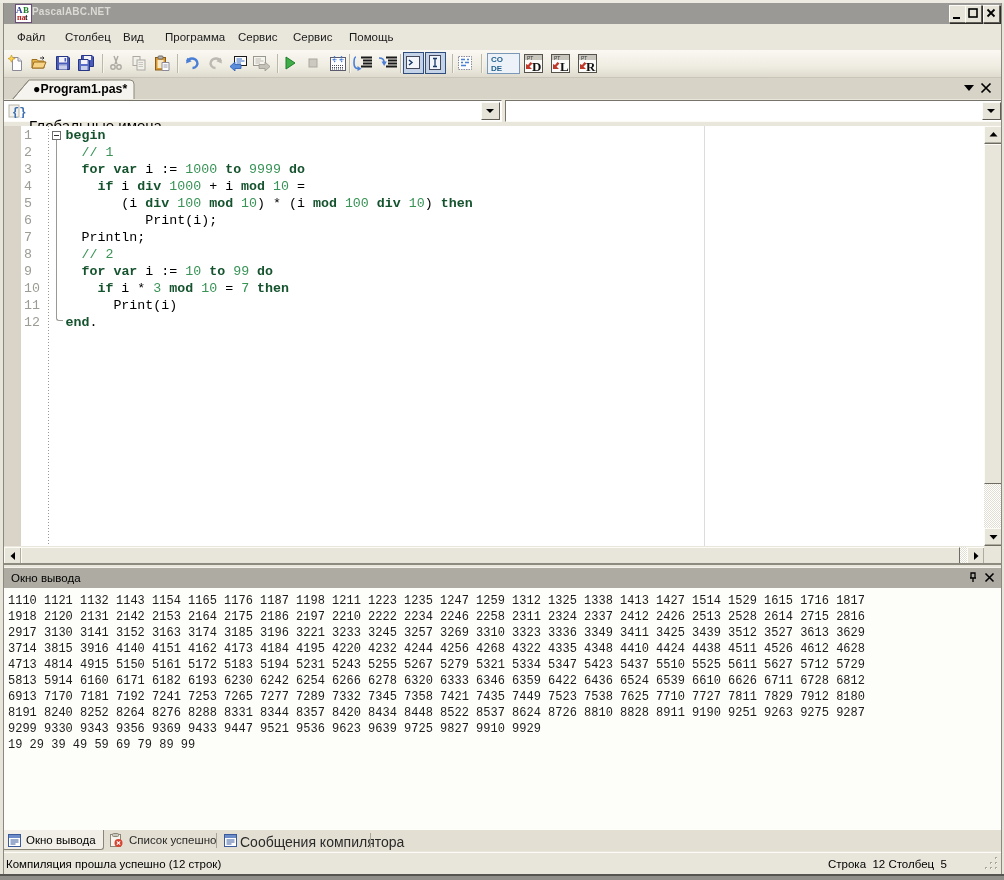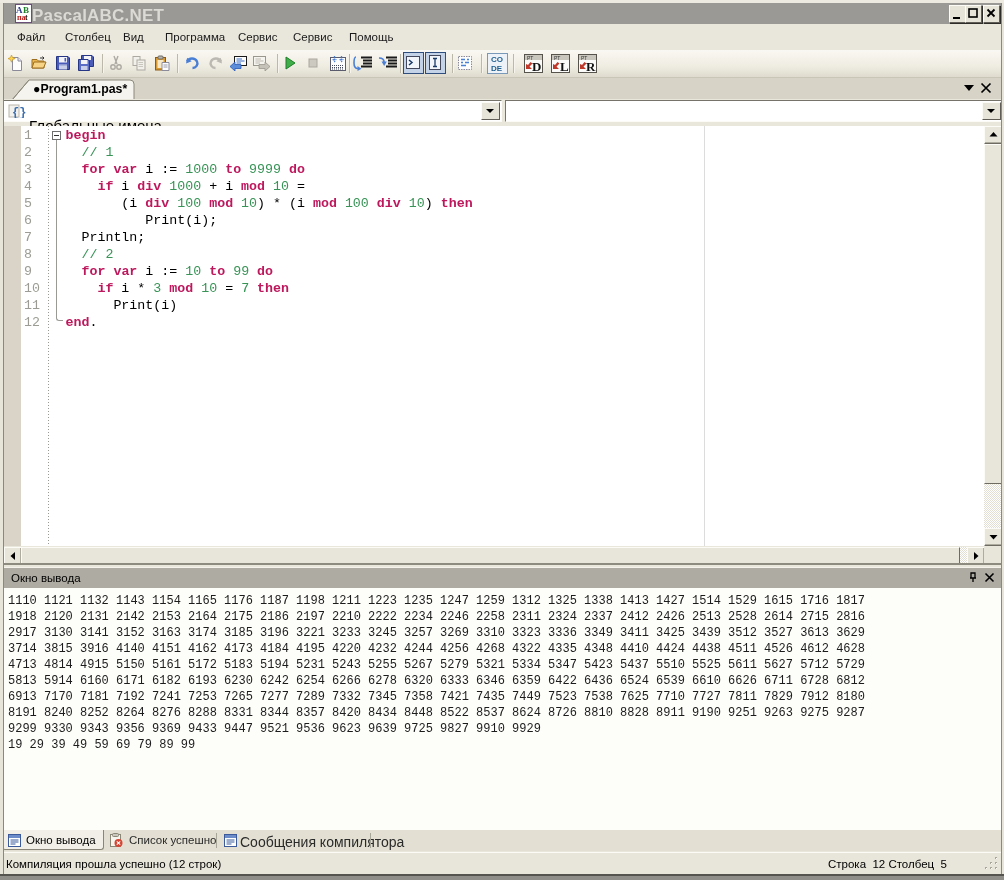--- a/index.html
+++ b/index.html
@@ -4,21 +4,21 @@
 <style>
   html,body{margin:0;padding:0}
   body{width:1004px;height:880px;overflow:hidden;font-family:"Liberation Sans",sans-serif}
   #win{position:absolute;left:0;top:0;width:1004px;height:880px;background:#E9E6DB}
   .abs{position:absolute}
   .mono{font-family:"Liberation Mono",monospace}
   pre{margin:0}
   
   #topedge{left:0;top:0;width:1004px;height:3px;background:#EDEBE1}
   #title{left:3px;top:3px;width:998px;height:21px;background:#9A9995}
-  #titletext{left:32px;top:6px;font-size:17px;font-weight:bold;color:#DCDAD4;letter-spacing:0.2px}
+  #titletext{left:32px;top:6px;font-size:10px;font-weight:bold;color:#DCDAD4;letter-spacing:0.2px}
   .wbtn{position:absolute;top:5px;width:15px;height:16px;background:#E6E3D8;border-top:1px solid #FCFBF6;border-left:1px solid #FCFBF6;border-right:1px solid #5F5D55;border-bottom:1px solid #5F5D55;box-shadow:1px 1px 0 #2E2D29}
   .wbtn svg{position:absolute;left:0;top:0}
   
   #menubar{left:3px;top:24px;width:998px;height:26px;background:#E9E6DB}
   .mi{position:absolute;top:31px;font-size:11.5px;color:#1A1A1A}
   
   #toolbar{left:3px;top:50px;width:998px;height:27px;background:linear-gradient(#FAF8F2,#EFECE2 60%,#DFDBCE);border-bottom:1px solid #C9C5B7}
   .tsep{position:absolute;top:4px;width:1px;height:19px;background:#BCB8AA;border-right:1px solid #F6F4EC}
   .tbi{position:absolute;top:55px;width:16px;height:16px}
   
@@ -29,21 +29,21 @@
   .combo{position:absolute;top:100px;height:20px;background:#fff;border-top:1px solid #76736A;border-left:1px solid #76736A;border-bottom:1px solid #FCFBF6;border-right:1px solid #FCFBF6}
   .cbtn{position:absolute;top:1px;width:17px;height:16px;background:#E6E3D8;border-top:1px solid #FCFBF6;border-left:1px solid #FCFBF6;border-right:1px solid #5F5D55;border-bottom:1px solid #5F5D55}
   .arr-dn{position:absolute;left:4px;top:6px;width:0;height:0;border-left:4px solid transparent;border-right:4px solid transparent;border-top:4px solid #000}
   
   #editor{left:3px;top:126px;width:981px;height:420px;background:#fff;overflow:hidden}
   #bookmarkstrip{left:4px;top:126px;width:17px;height:420px;background:#DAD4C8}
   #gutterline{left:48px;top:126px;width:1px;height:420px;background-image:linear-gradient(#9a9a94 1px,transparent 1px);background-size:1px 3px}
   #marginline{left:704px;top:126px;width:1px;height:420px;background:#DCDCDC}
   #linenums{left:24px;top:127px;font-size:13.3px;line-height:17px;color:#9C9C94;white-space:pre}
   #code{left:65.5px;top:127px;font-size:13.3px;line-height:17px;color:#000;white-space:pre}
-  #code b{font-weight:bold;color:#be185d}
+  #code b{font-weight:bold;color:#14532d}
   .gr{color:#389356}
   #foldbox{left:52px;top:131px;width:7px;height:7px;background:#fff;border:1px solid #6E6E6E}
   #foldbox svg{display:block}
   #foldline{left:56px;top:140px;width:6px;height:180px;border-left:1px solid #9a9a94;border-bottom:1px solid #9a9a94;border-bottom-left-radius:3px}
   
   .sbtn{position:absolute;background:#E8E5DA;border-top:1px solid #FCFBF6;border-left:1px solid #FCFBF6;border-right:1px solid #6E6C62;border-bottom:1px solid #6E6C62;box-shadow:inset -1px -1px 0 #AEAB9F}
   .dither{background-image:conic-gradient(#FFFFFF 25%,#E2DFD2 0 50%,#FFFFFF 0 75%,#E2DFD2 0);background-size:2px 2px}
   
   #outheader{left:3px;top:567px;width:998px;height:21px;background:#AEaba2;border-top:1px solid #F4F2EA}
   #outbody{left:3px;top:588px;width:998px;height:242px;background:#FDFDFA}
@@ -217,21 +217,21 @@
       <rect x="3.5" y="2.5" width="11" height="14" fill="#F2F6FB" stroke="#44485C"></rect>
       <path d="M7 5.5 H11 M9 5.5 V13.5 M7 13.5 H11" stroke="#1a3a6a" stroke-width="1.3" fill="none"></path>
     </svg>
   </div>
 
   <svg class="tbi" style="left:457px" viewBox="0 0 16 16">
     <rect x="1.5" y="1.5" width="13" height="13" fill="#FDFDFD" stroke="#8A8A9A" stroke-dasharray="1.5 1"></rect>
     <path d="M4 4.5 H8 M10 4.5 H12 M4 7.5 H6 M8 7.5 H12 M4 10.5 H9" stroke="#4A7FD6" stroke-width="1.4"></path>
   </svg>
 
-  <div class="abs" style="left:487px;top:53px;width:21px;height:21px;background:#EDF2F8;border:1px solid #7A98B8;box-sizing:border-box">
+  <div class="abs" style="left:487px;top:53px;width:33px;height:21px;background:#EDF2F8;border:1px solid #7A98B8;box-sizing:border-box">
     <div style="position:absolute;left:3px;top:1px;font-size:8px;line-height:9px;font-weight:bold;color:#1F5E8E;font-family:'Liberation Sans'">CO<br>DE</div>
   </div>
 
   <svg class="tbi" style="left:523px;top:53px;width:21px;height:21px" viewBox="0 0 21 21">
     <rect x="1.5" y="1.5" width="18" height="18" fill="#FBFBF9" stroke="#55534B"></rect>
     <rect x="2" y="2" width="17" height="5" fill="#C9C6BE"></rect>
     <text x="4" y="6.5" font-size="5" fill="#333" font-family="Liberation Sans">PT</text>
     <text x="9" y="18" font-size="13" font-weight="bold" fill="#111" font-family="Liberation Serif">D</text>
     <path d="M3 11 L3 16 L9 16 L6.5 13.5 L9.5 10.5 L7.5 9 L5 12 Z" fill="#C03A2B"></path>
   </svg>

